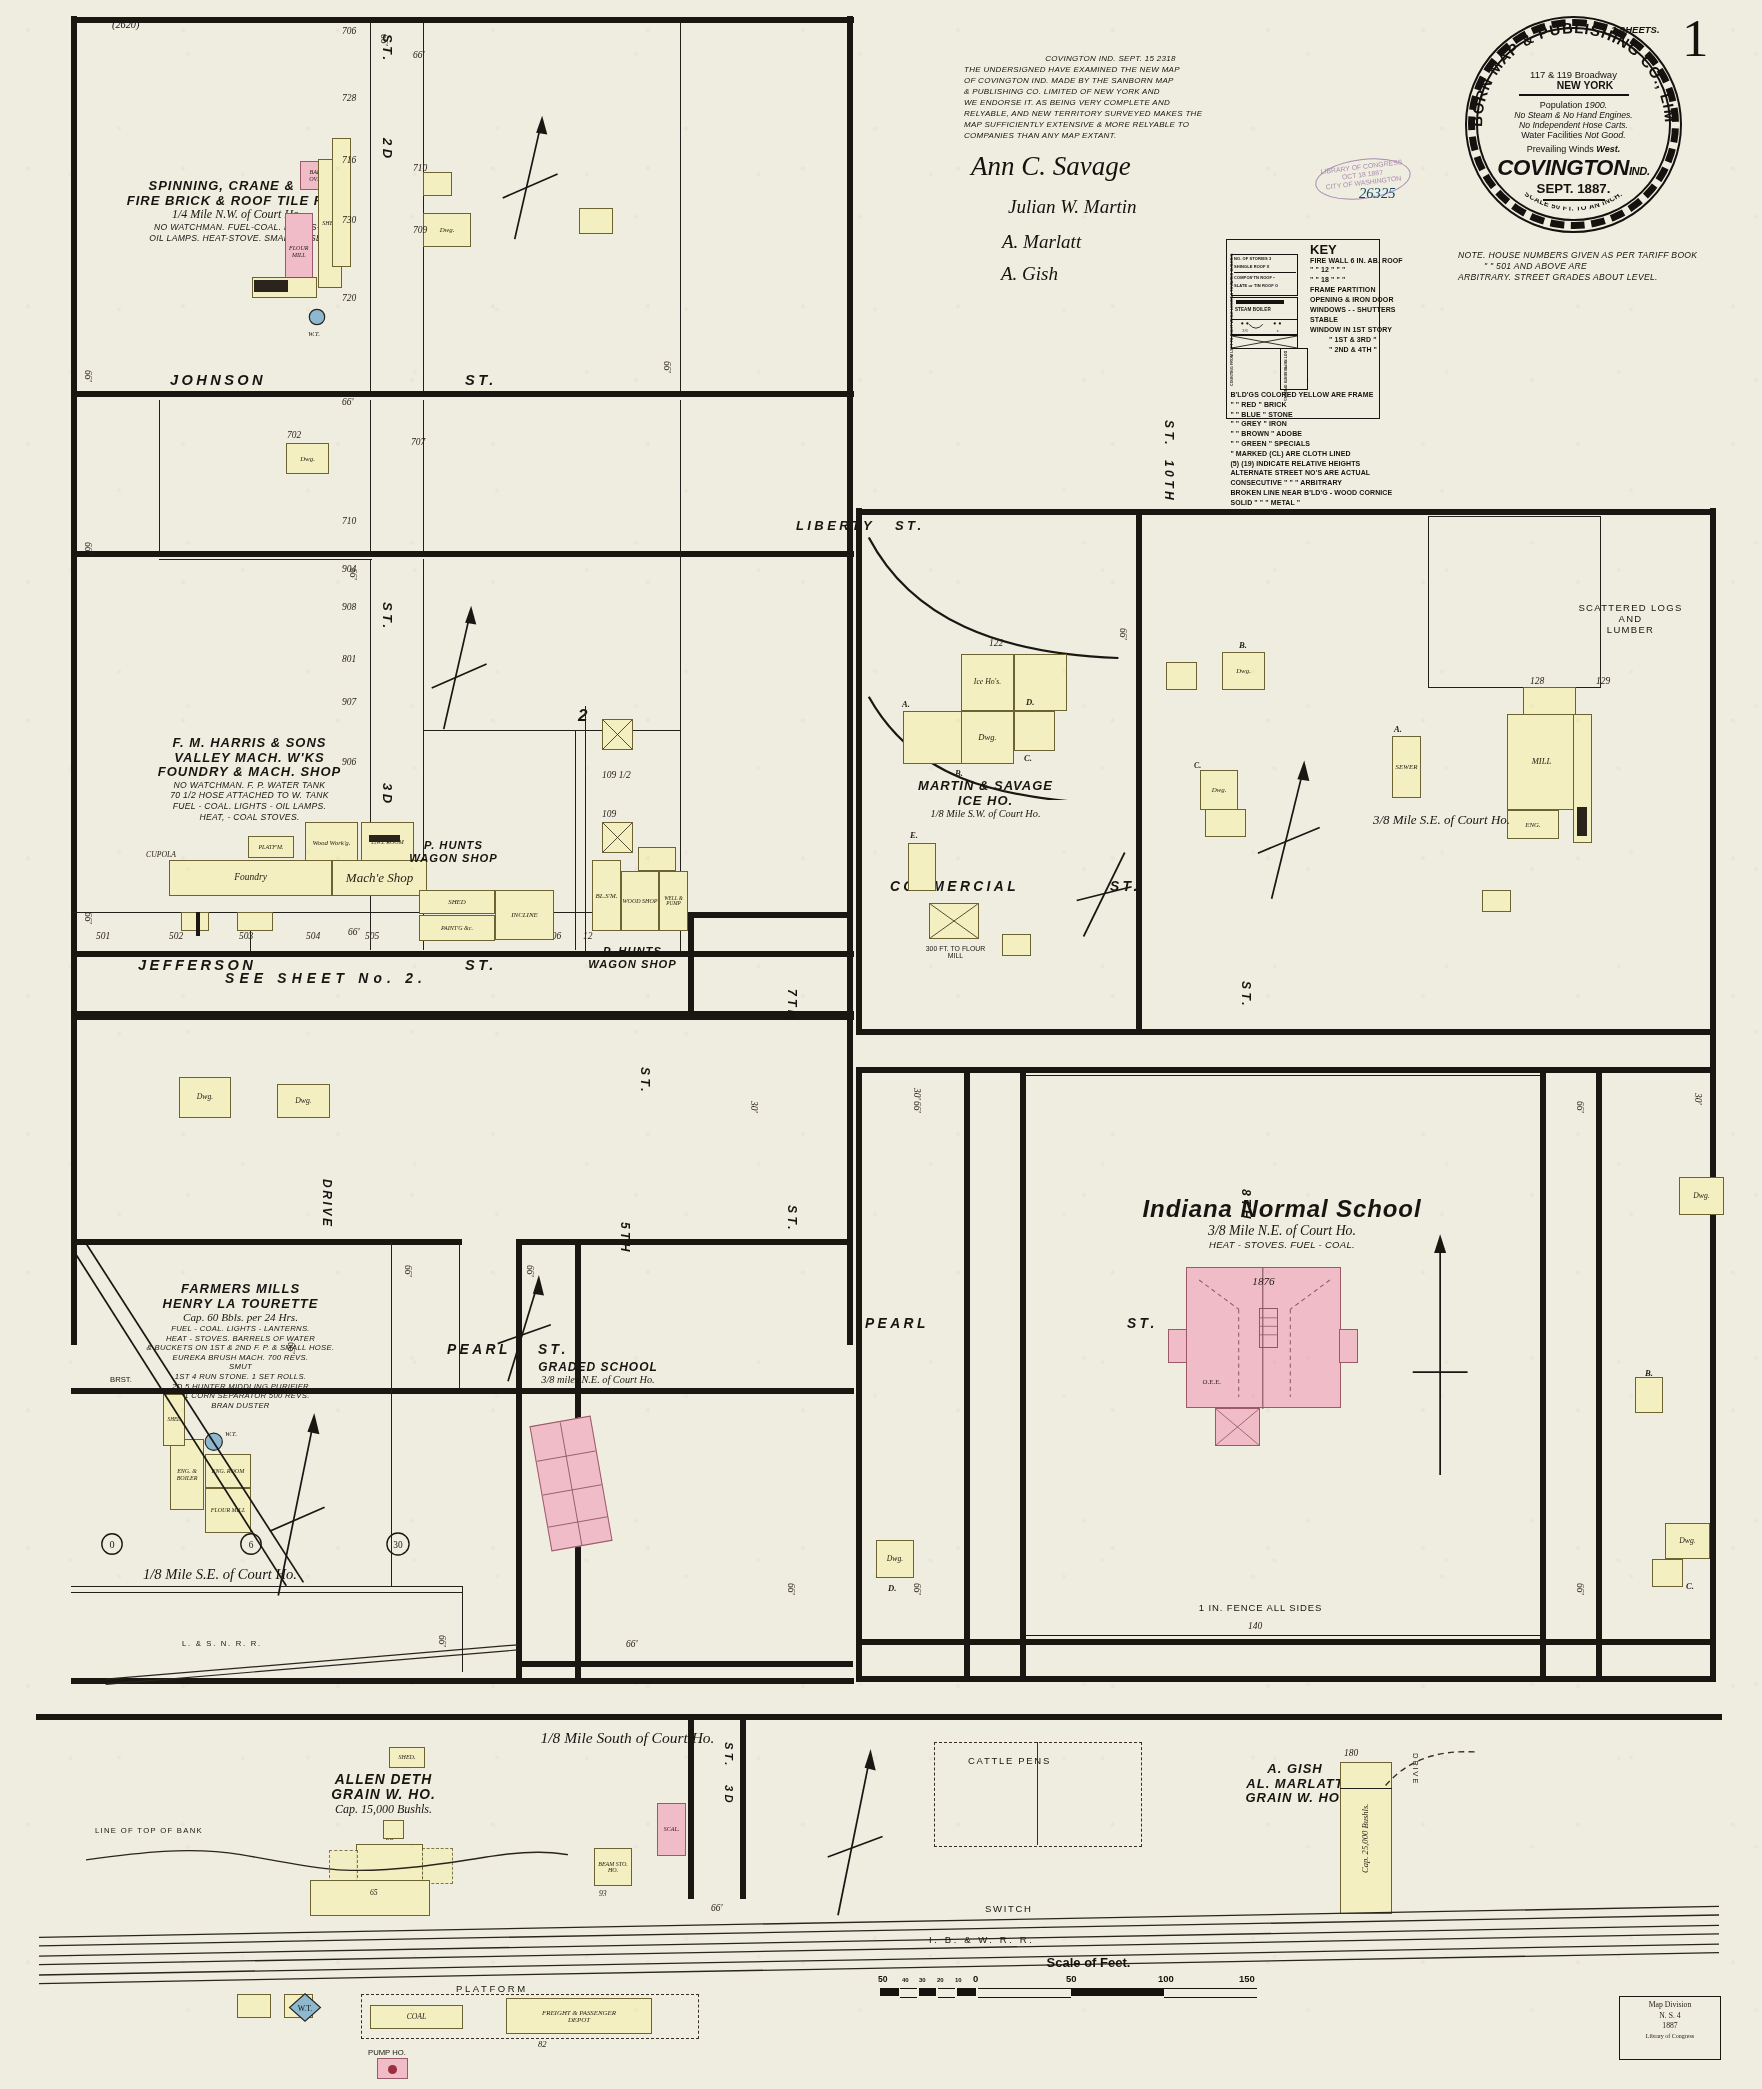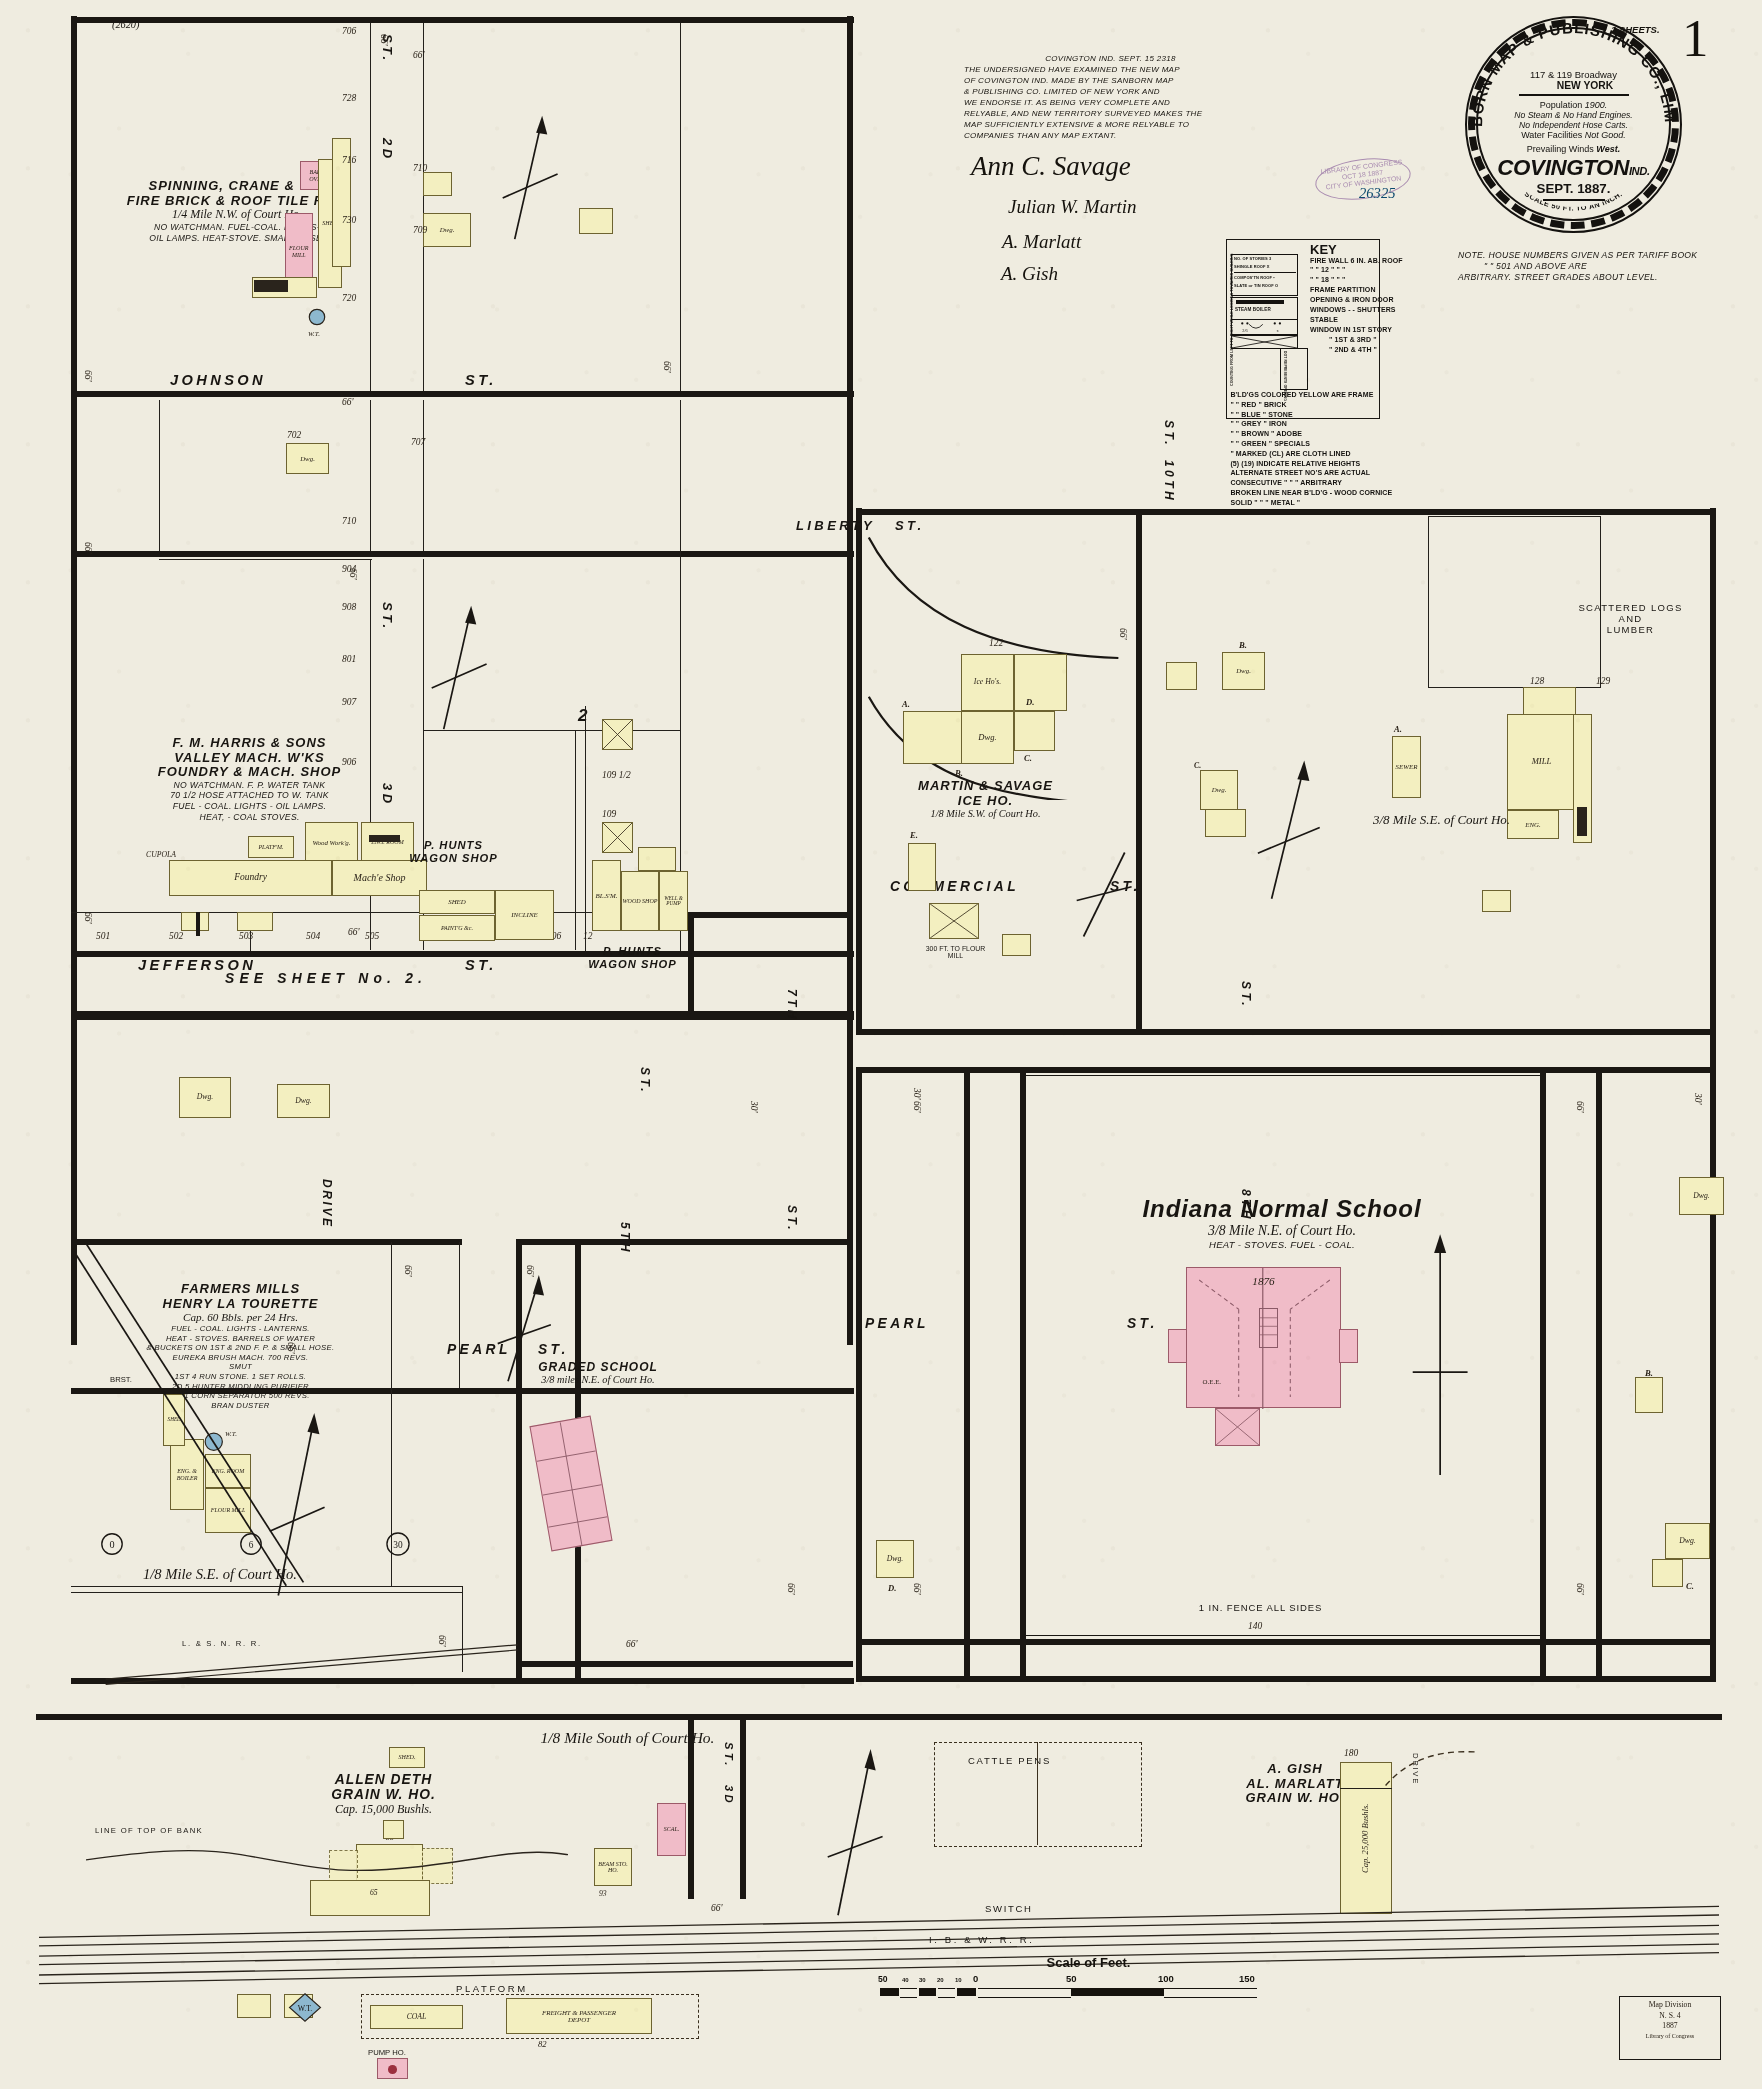--- a/index.html
+++ b/index.html
@@ -387,21 +387,21 @@
     <div class="lbl" style="font-size:6px;">ENG. ROOM</div>
     <div style="position:absolute;left:6.9px;top:12px;width:31px;height:6.9px;background:#2a241c;"></div>
   </div>
   <div class="bld yellow" style="left:248px;top:836px;width:46px;height:22.4px;">
     <div class="lbl" style="font-size:6px;">PLATF'M.</div>
   </div>
   <div class="bld yellow" style="left:169px;top:860px;width:163px;height:36px;">
     <div class="lbl" style="font-size:9.5px;">Foundry</div>
   </div>
   <div class="bld yellow" style="left:332px;top:860px;width:95px;height:36px;">
-    <div class="lbl" style="font-size:10px;">Mach'e Shop</div>
+    <div class="lbl" style="font-size:13px;">Mach'e Shop</div>
   </div>
   <div class="dim" style="left:146px;top:850px;font-size:7.7px;">CUPOLA</div>
   <div class="bld yellow" style="left:181px;top:912px;width:27.5px;height:19px;"></div>
   <div class="bld yellow" style="left:237px;top:912px;width:36px;height:19px;"></div>
   <div style="position:absolute;left:196px;top:912px;width:4.3px;height:24px;background:#1a1713;"></div>
   <div class="bld yellow" style="left:179px;top:1077px;width:52px;height:41px;">
     <div class="lbl" style="font-size:7.7px;">Dwg.</div>
   </div>
   <div class="bld yellow" style="left:277px;top:1084px;width:53px;height:34px;">
     <div class="lbl" style="font-size:7.7px;">Dwg.</div>

